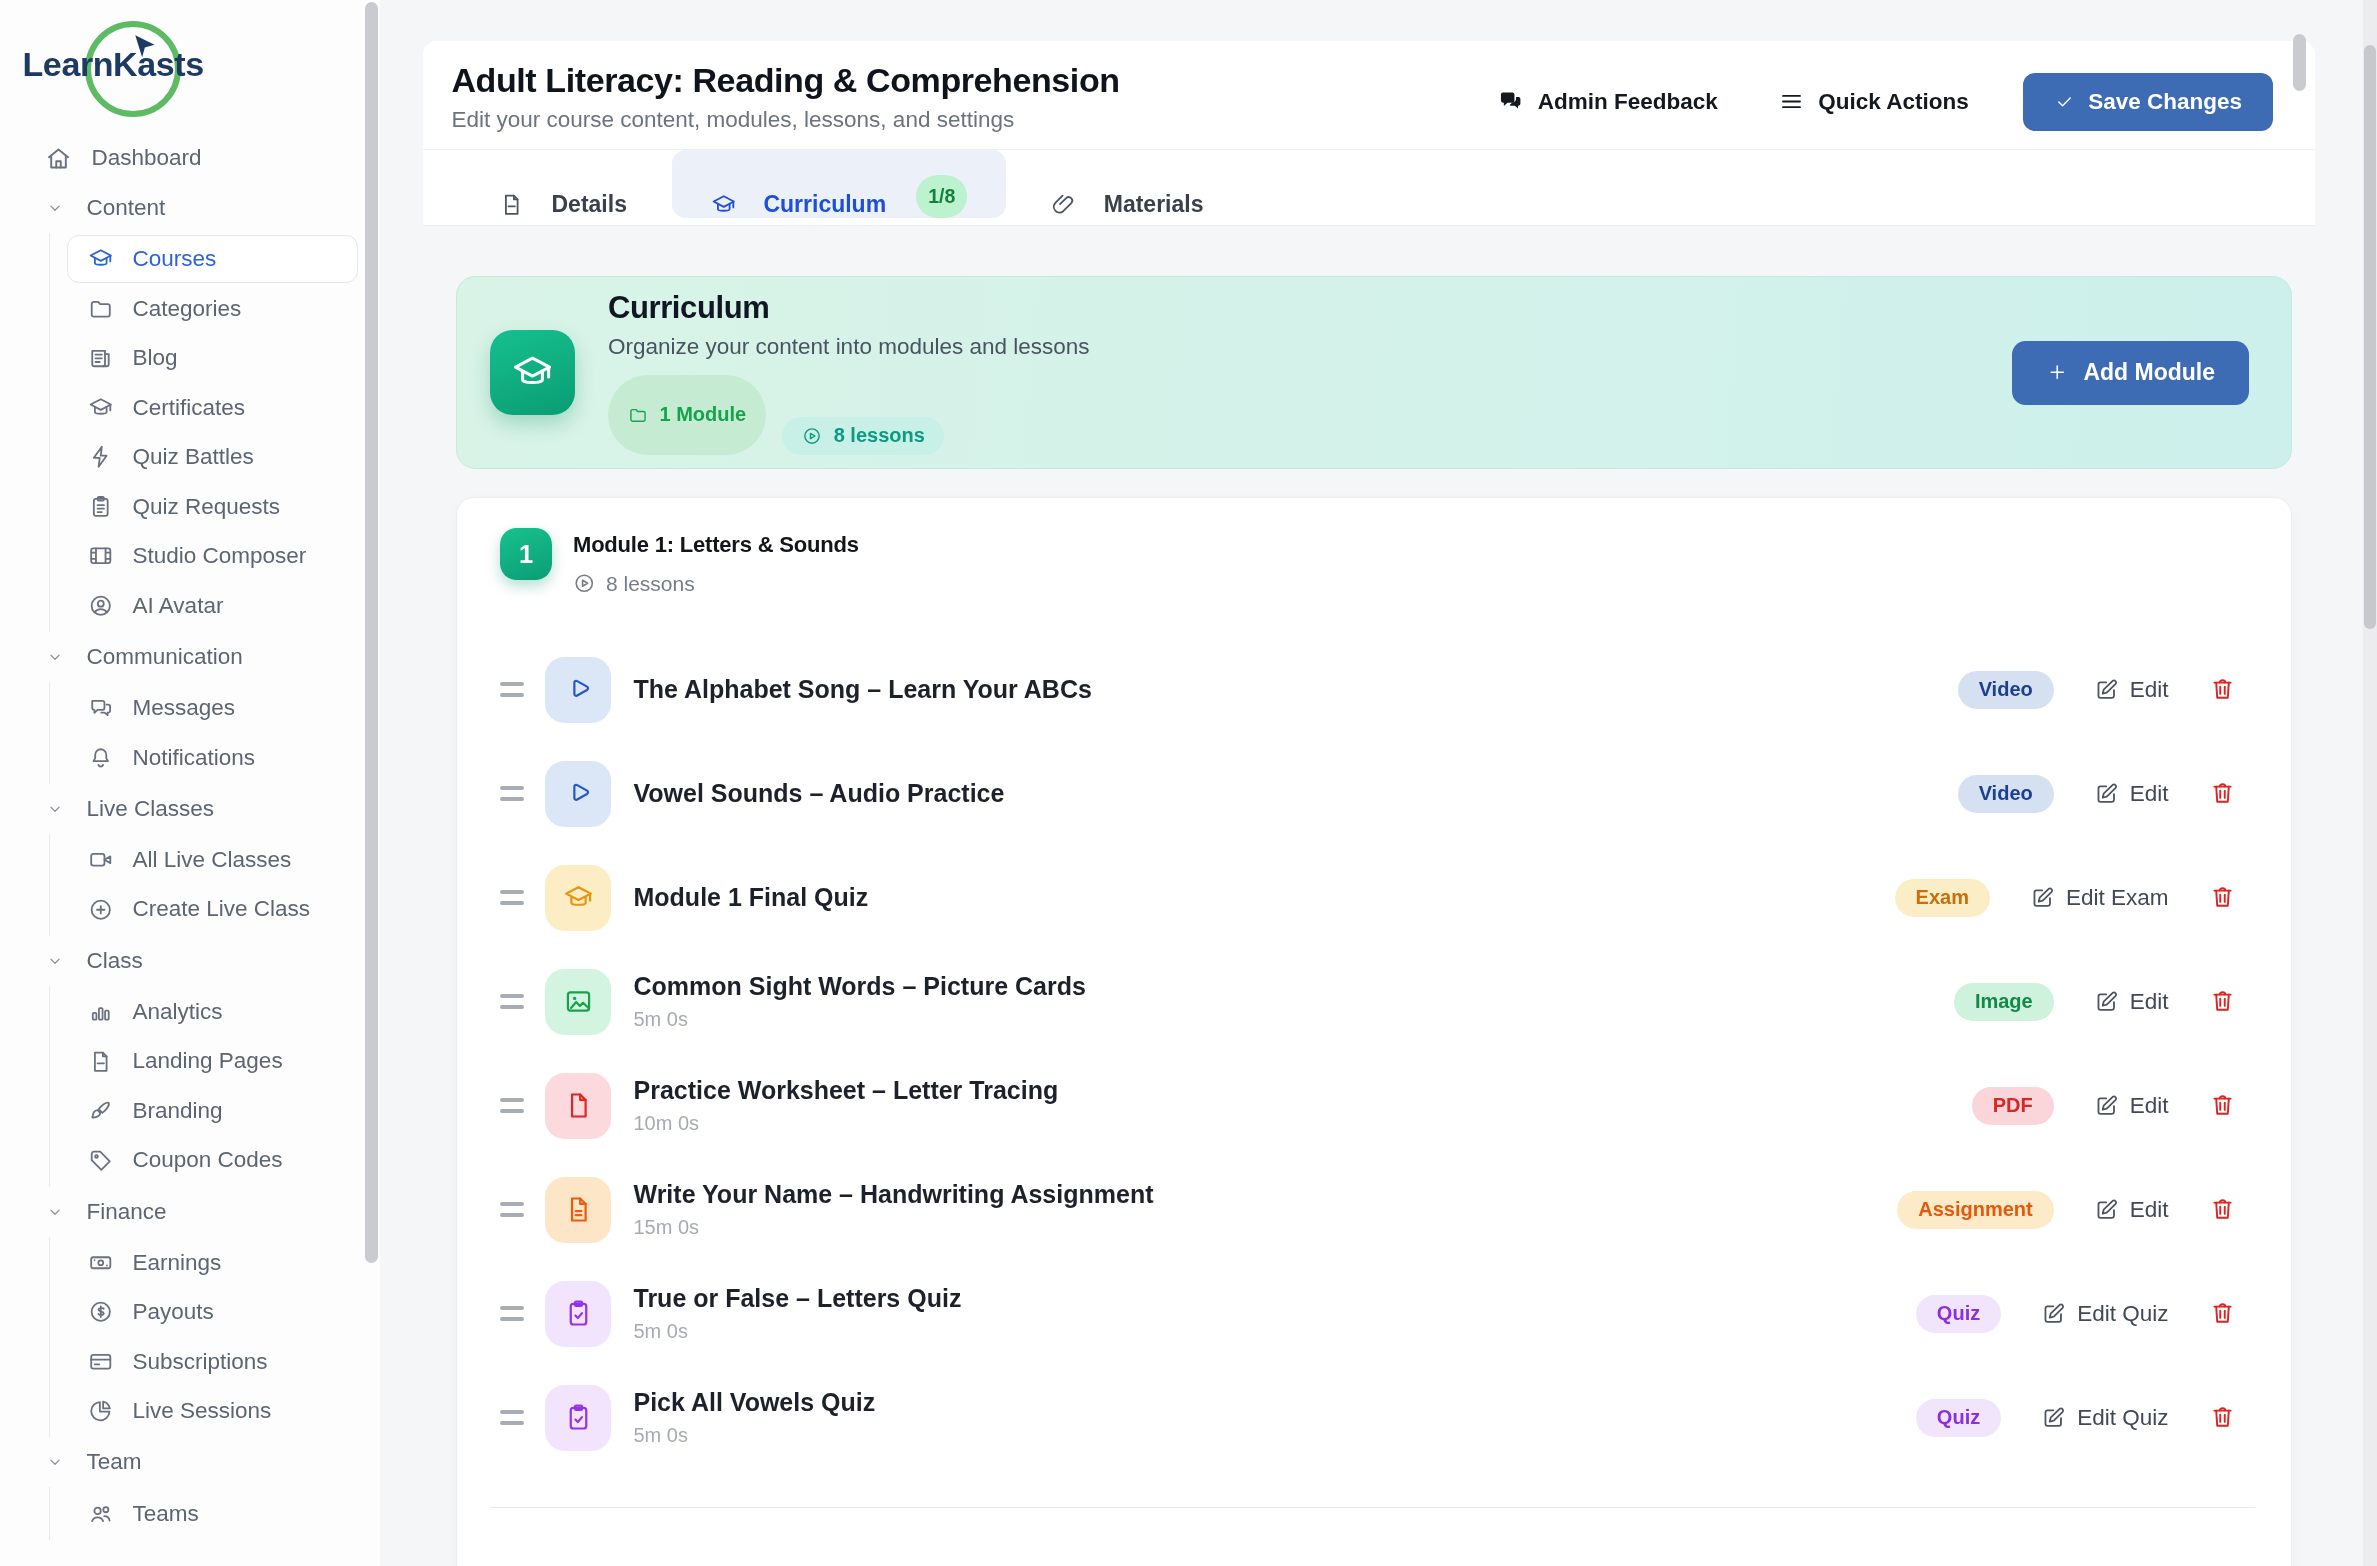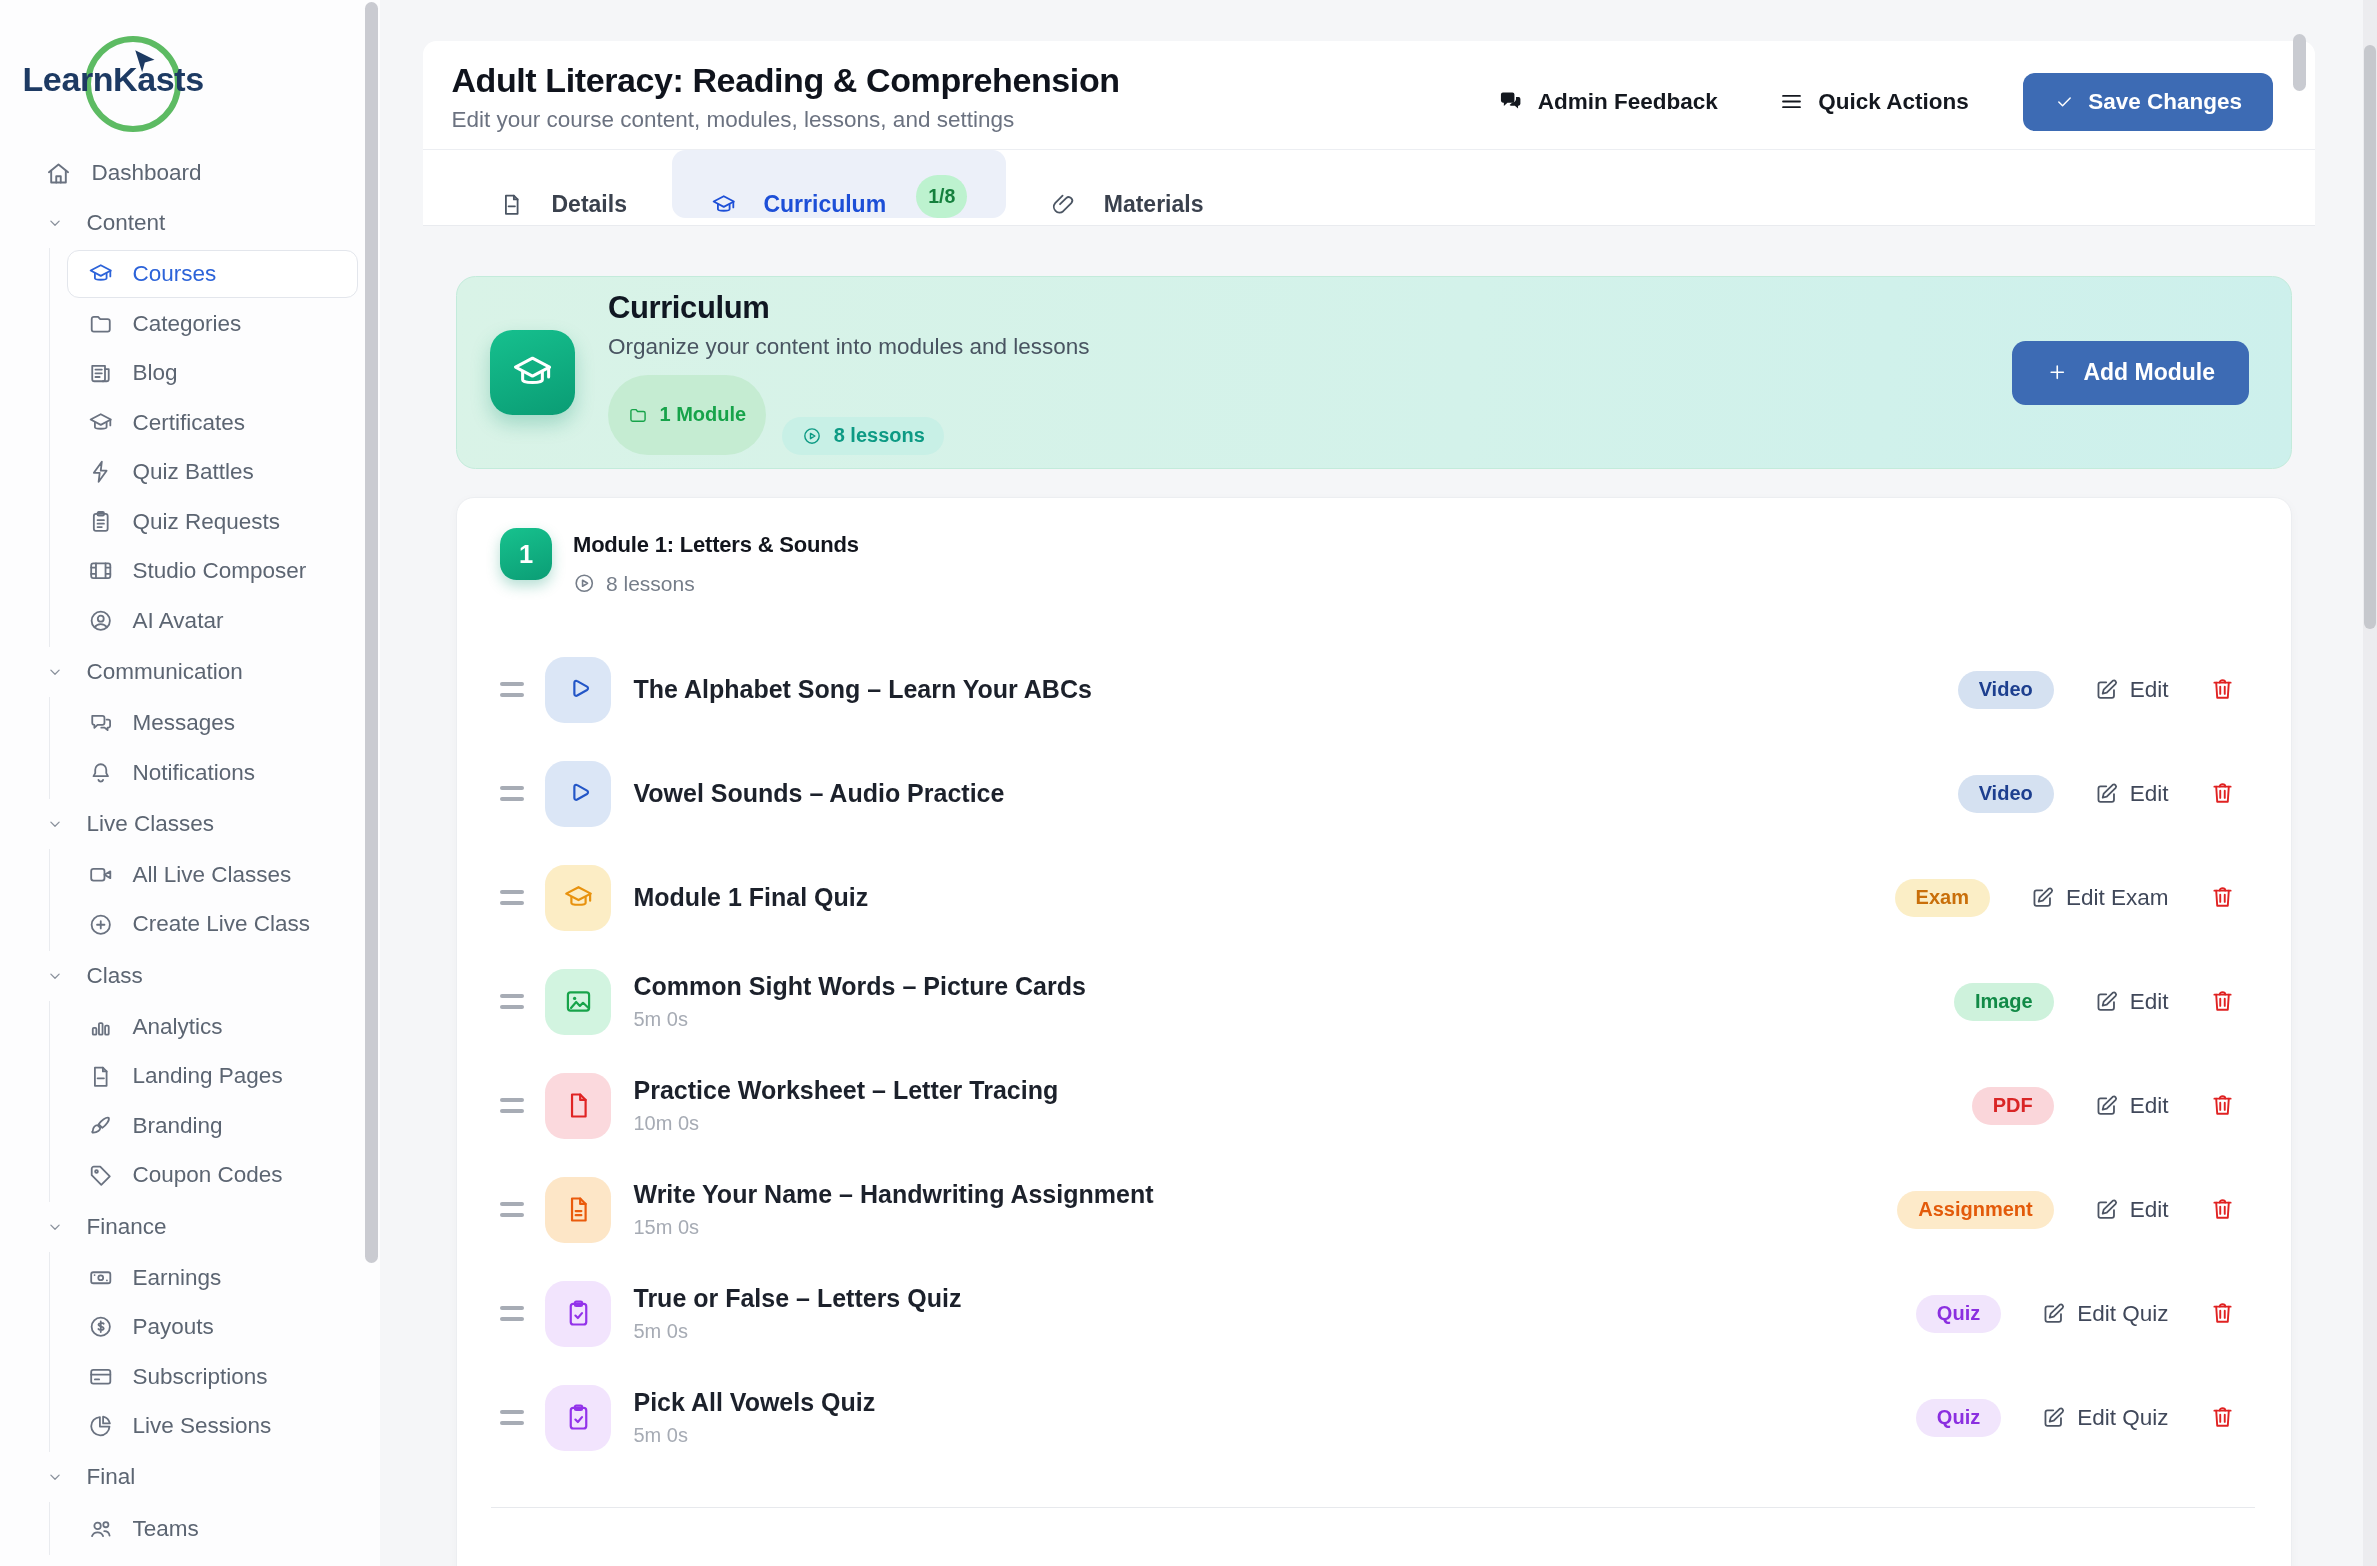--- a/index.html
+++ b/index.html
@@ -1,21 +1,21 @@
 <!DOCTYPE html>
 <html style="font-size:12px"><head>
 <meta charset="utf-8">
 <style>
   html,body{margin:0;padding:0;}
   body{width:2377px;height:1566px;font-family:"Liberation Sans",sans-serif;-webkit-font-smoothing:antialiased;}
   .app{position:relative;width:2377px;height:1566px;background:#f5f6f8;overflow:hidden;}
 
   
   .sidebar{position:absolute;left:0;top:0;width:380px;height:100%;background:#fdfdfe;overflow:hidden;}
-  .logo{position:relative;height:133px;margin-top:15px;}
+  .logo{position:relative;height:133px;}
   .logo-circle{position:absolute;left:85px;top:21px;width:84px;height:84px;border:6.7px solid #5dbb63;border-radius:50%;}
   .logo-text{position:absolute;left:22.5px;top:45px;font-size:34px;font-weight:700;color:#1d3a63;letter-spacing:-0.4px;}
   .logo-cursor{position:absolute;left:127px;top:31px;width:33px;height:33px;color:#1d3a63;}
   .i{display:inline-flex;}
   .i svg{width:100%;height:100%;}
 
   nav{display:block;}
   .nav-item,.nav-section{display:flex;align-items:center;height:50px;color:#5c6572;font-size:22.5px;font-weight:500;cursor:pointer;}
   .nav-item{padding-left:45px;gap:19.5px;}
   .nav-section{padding-left:46px;gap:22.5px;}
@@ -366,21 +366,21 @@
             </span>
             <span>Live Sessions</span>
           </div>
         </div>
         <div class="nav-section">
           <span class="i chev">
             <svg viewBox="0 0 24 24" fill="none" stroke="currentColor" stroke-width="1.7" stroke-linecap="round" stroke-linejoin="round">
               <path d="M6.5 9.5 12 15l5.5-5.5"></path>
             </svg>
           </span>
-          <span>Final</span>
+          <span>Team</span>
         </div>
         <div class="nav-group">
           <div class="nav-sub">
             <span class="i ">
               <svg viewBox="0 0 24 24" fill="none" stroke="currentColor" stroke-width="1.7" stroke-linecap="round" stroke-linejoin="round">
                 <circle cx="9" cy="9.3" r="3"></circle>
                 <path d="M3.8 19a5.6 5.6 0 0 1 10.4 0"></path>
                 <circle cx="16.8" cy="8.2" r="2.4"></circle>
                 <path d="M15.3 14.3a5 5 0 0 1 5 4.2"></path>
               </svg>

